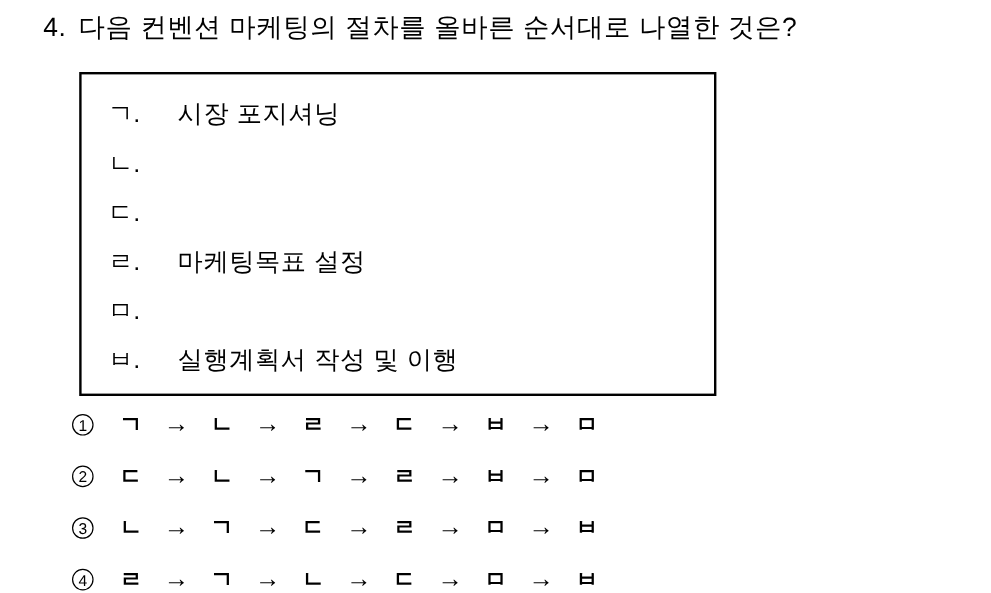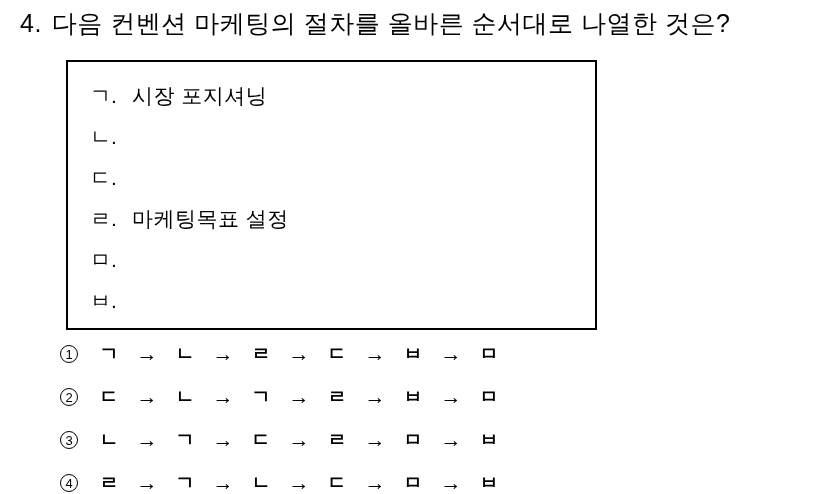--- a/index.html
+++ b/index.html
@@ -10,23 +10,23 @@
   body {
     width: 826px;
     height: 494px;
     position: relative;
     font-family: "Liberation Sans", "DejaVu Sans", sans-serif;
     color: #000000;
     overflow: hidden;
   }
   .question-line {
     position: absolute;
-    left: 20px;
+    left: 36px;
     top: 11px;
-    font-size: 25px;
+    font-size: 22px;
     line-height: 24px;
     white-space: nowrap;
     letter-spacing: 0.5px;
   }
   .question-line .qnum { margin-right: 10px; }
   .items-box {
     position: absolute;
     left: 66px;
     top: 60px;
     width: 505px;
@@ -42,21 +42,21 @@
     white-space: nowrap;
     display: flex;
     align-items: center;
   }
   .box-item .item-label {
     display: inline-block;
     width: 30px;
   }
   .box-item .item-text {
     display: inline-block;
-    margin-left: 12px;
+    margin-left: 28px;
     letter-spacing: 0.5px;
   }
   .options {
     position: absolute;
     left: 0;
     top: 332px;
     width: 826px;
   }
   .option-row {
     position: relative;
@@ -119,20 +119,21 @@
   </div>
   <div class="box-item">
     <span class="item-label">ㄹ.</span>
     <span class="item-text">마케팅목표 설정</span>
   </div>
   <div class="box-item">
     <span class="item-label">ㅁ.</span>
   </div>
   <div class="box-item">
     <span class="item-label">ㅂ.</span>
+    <span class="item-text">실행계획서 작성 및 이행</span>
   </div>
 </div>
 
 <div class="options">
 
   <div class="option-row">
     <span class="circle-num">1</span>
     <span class="sequence">
       <span class="seq-cell jamo">ㄱ</span>
       <span class="seq-cell arrow">→</span>

